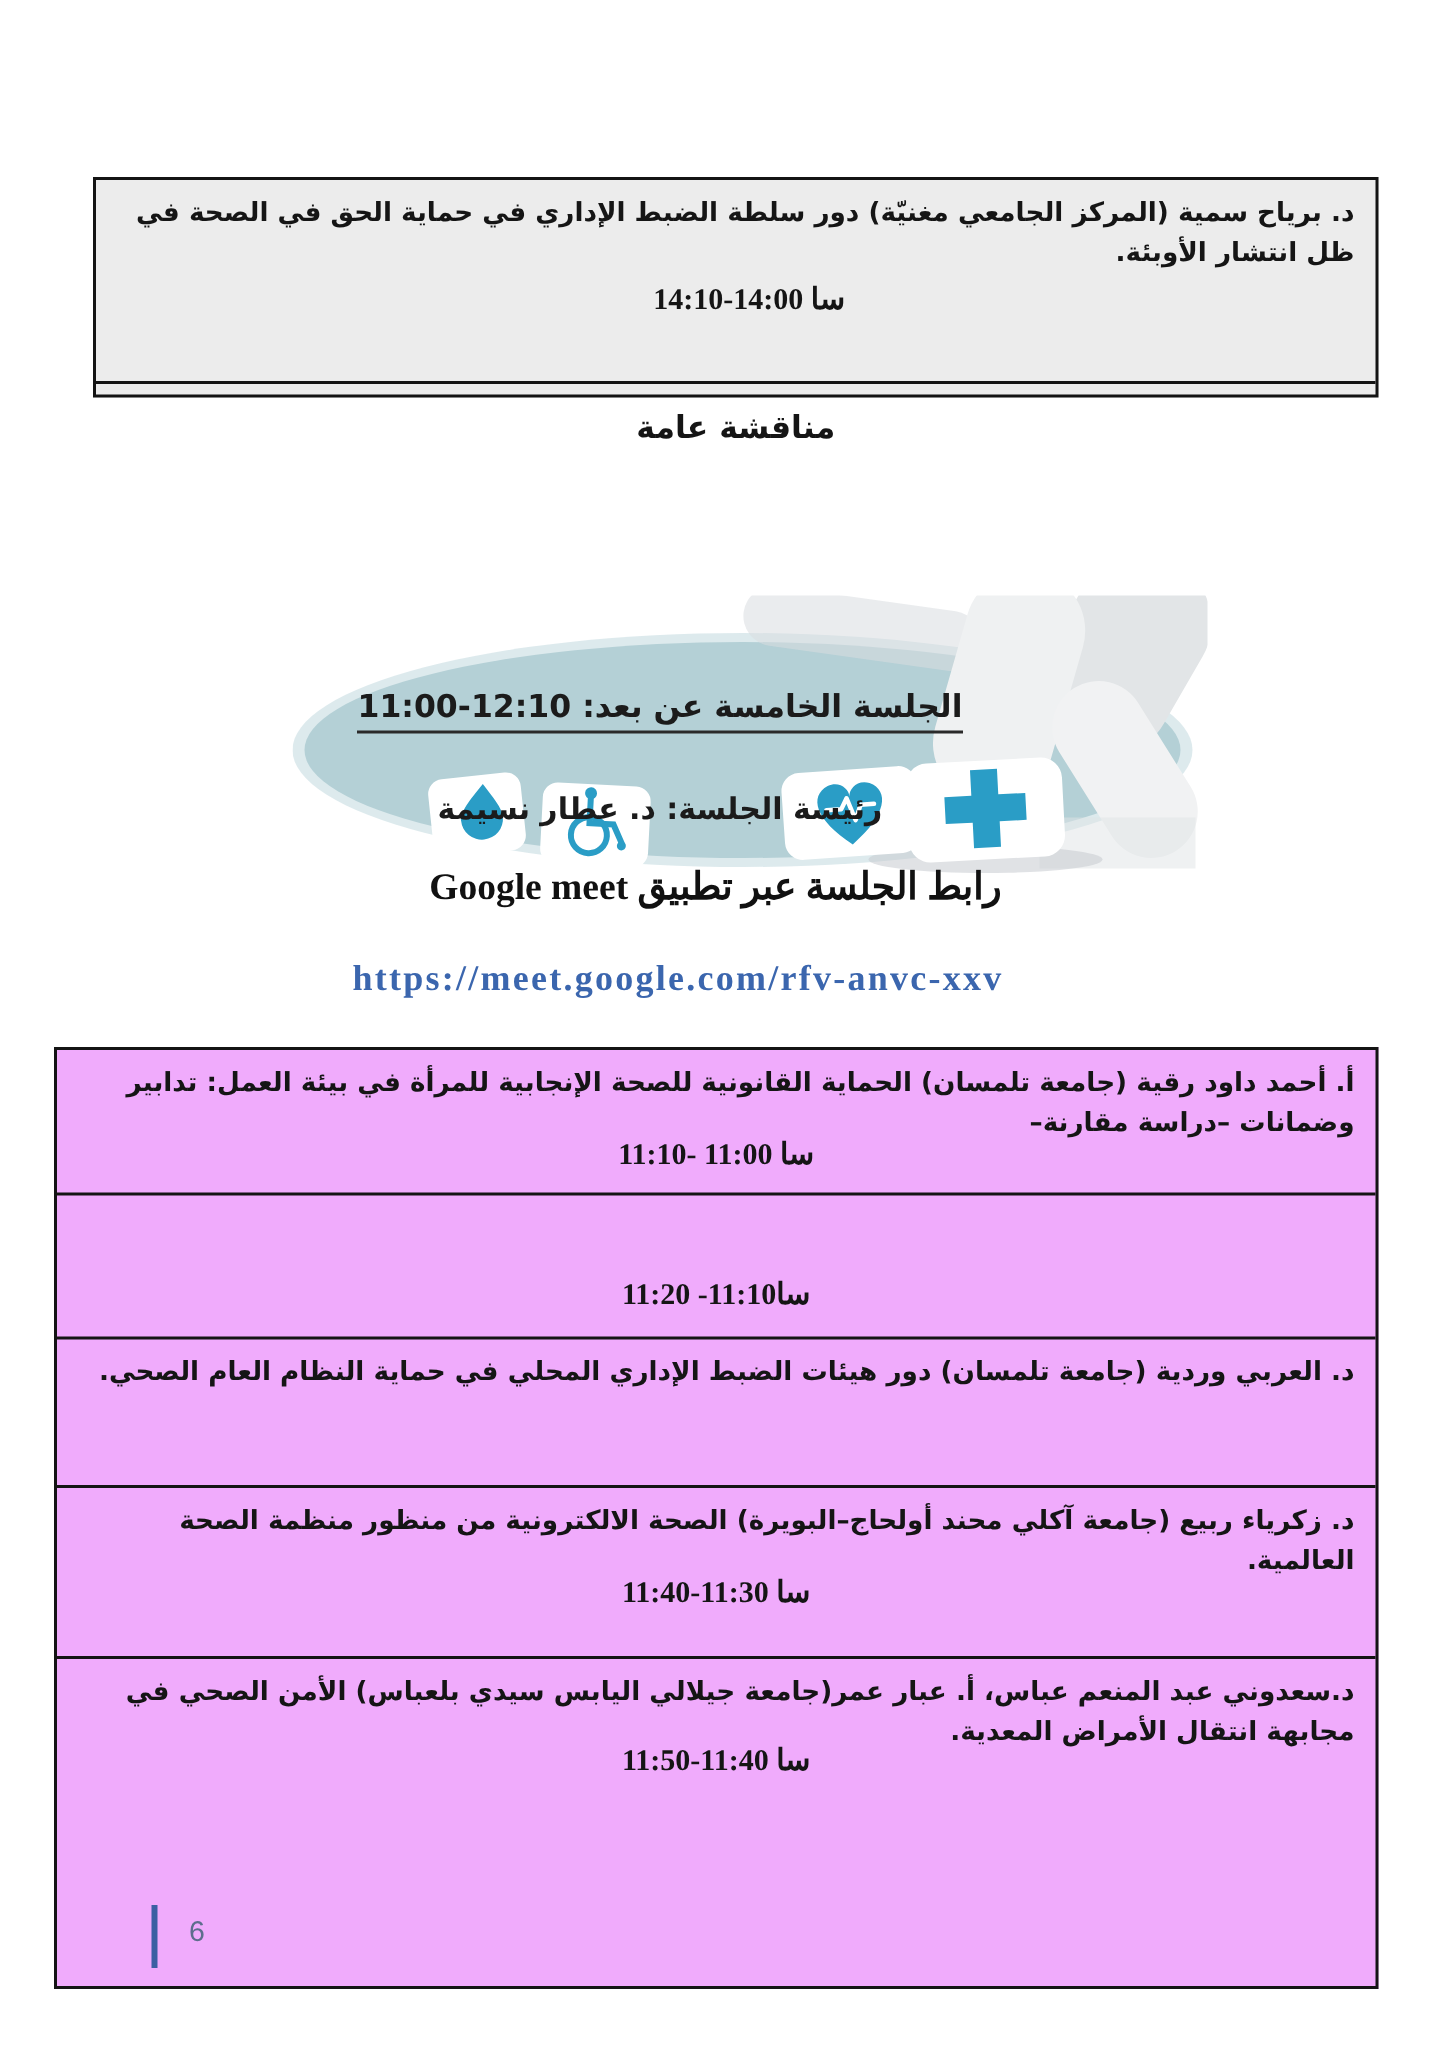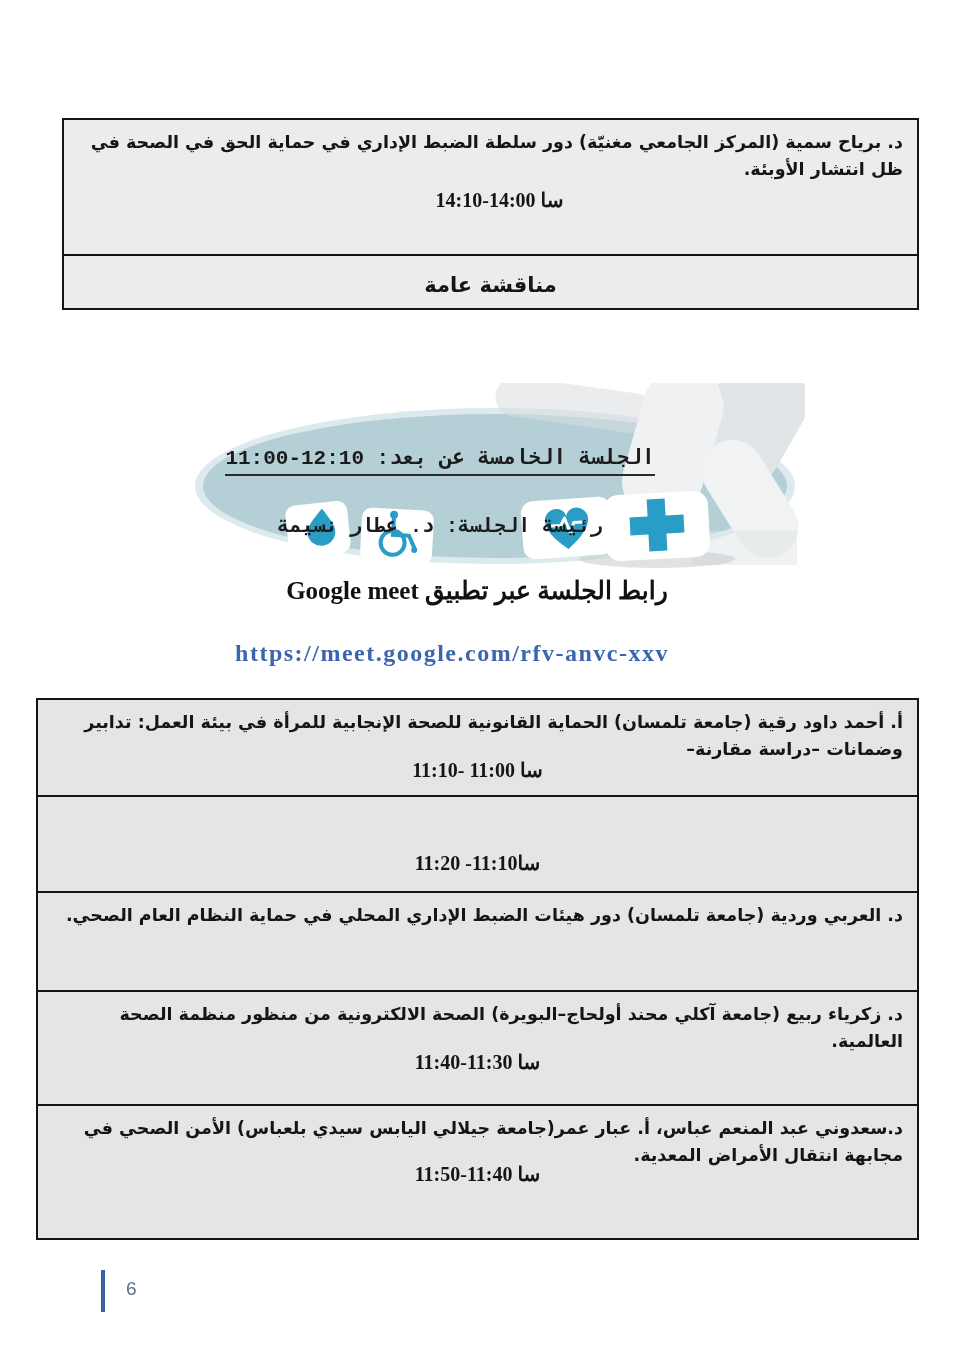--- a/index.html
+++ b/index.html
@@ -11,26 +11,26 @@
     color: #151515;
     overflow: hidden;
   }
 
   
   .doc-table {
     position: absolute;
     border: 2px solid #141414;
   }
   #discussion-table {
-    left: 62px; top: 118px; width: 857px; height: 192px;
+    left: 62px; top: 118px; width: 857px; height: 147px;
     background: #ececec;
   }
   #sessions-table {
-    left: 36px; top: 698px; width: 883px; height: 542px;
-    background: #e5e5e5;
+    left: 36px; top: 698px; width: 883px; height: 628px;
+    background: #f0abfc;
   }
   .t-row { position: relative; width: 100%; }
   .t-row + .t-row { border-top: 2px solid #141414; }
 
   .paper {
     direction: rtl;
     text-align: right;
     font-weight: bold;
     font-size: 17.5px;
     line-height: 1.55;
@@ -64,21 +64,21 @@
   #sessions-table .r5 { height: 97px; }
   .r1 .time { bottom: 13px; }
   .r2 .time { bottom: 16px; }
   .r3 .time { bottom: 17px; }
   .r4 .time { bottom: 30px; }
   .r5 .time { bottom: 15px; }
 
   
   #session-banner {
     position: absolute;
-    left: 195px; top: 383px; width: 610px; height: 192px; font-family: Liberation Mono, monospace;
+    left: 195px; top: 397px; width: 610px; height: 192px;
   }
   #session-banner svg { position: absolute; left: 0; top: 0; }
   .banner-title {
     position: absolute; left: 10px; top: 62px; width: 470px;
     direction: rtl; text-align: center;
     font-weight: bold; font-size: 21px; color: #1b1b1b;
   }
   .banner-title .u { border-bottom: 2px solid #2a2a2a; padding-bottom: 4px; }
   .banner-chair {
     position: absolute; left: 35px; top: 130px; width: 420px;

